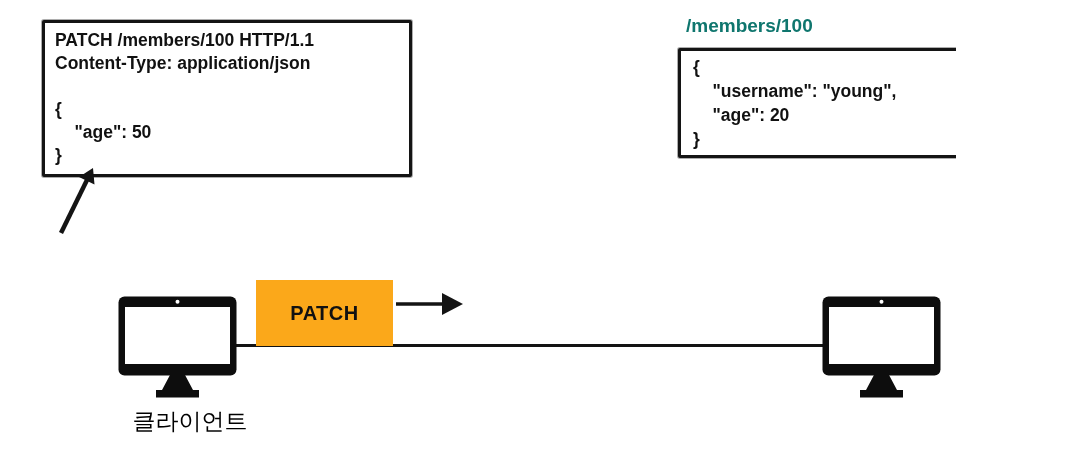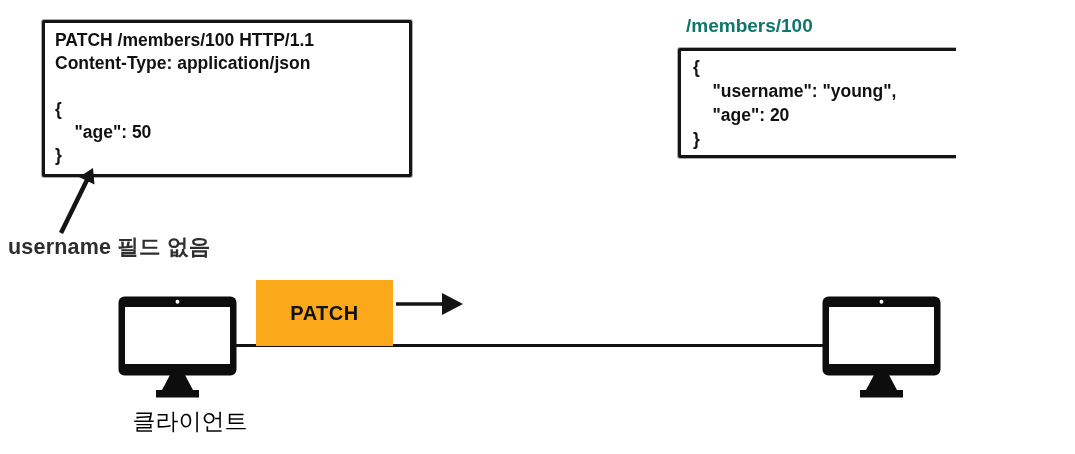--- a/index.html
+++ b/index.html
@@ -81,21 +81,20 @@
 {
     "age": 50
 }</div>
   </div>
 
   <svg class="abs" style="left:48px; top:160px;" width="60" height="80" viewBox="0 0 60 80">
     <line x1="13" y1="73" x2="39" y2="20" stroke="#141414" stroke-width="4.5"></line>
     <polygon points="45,8 46.5,24.5 31,17" fill="#141414"></polygon>
   </svg>
 
-  <div id="annotation-label">username 필드 없음</div>
 
   <div id="resource-path">/members/100</div>
 
   <div id="resource-box" class="sketch-box">
     <div class="code">{
     "username": "young",
     "age": 20
 }</div>
   </div>
 

